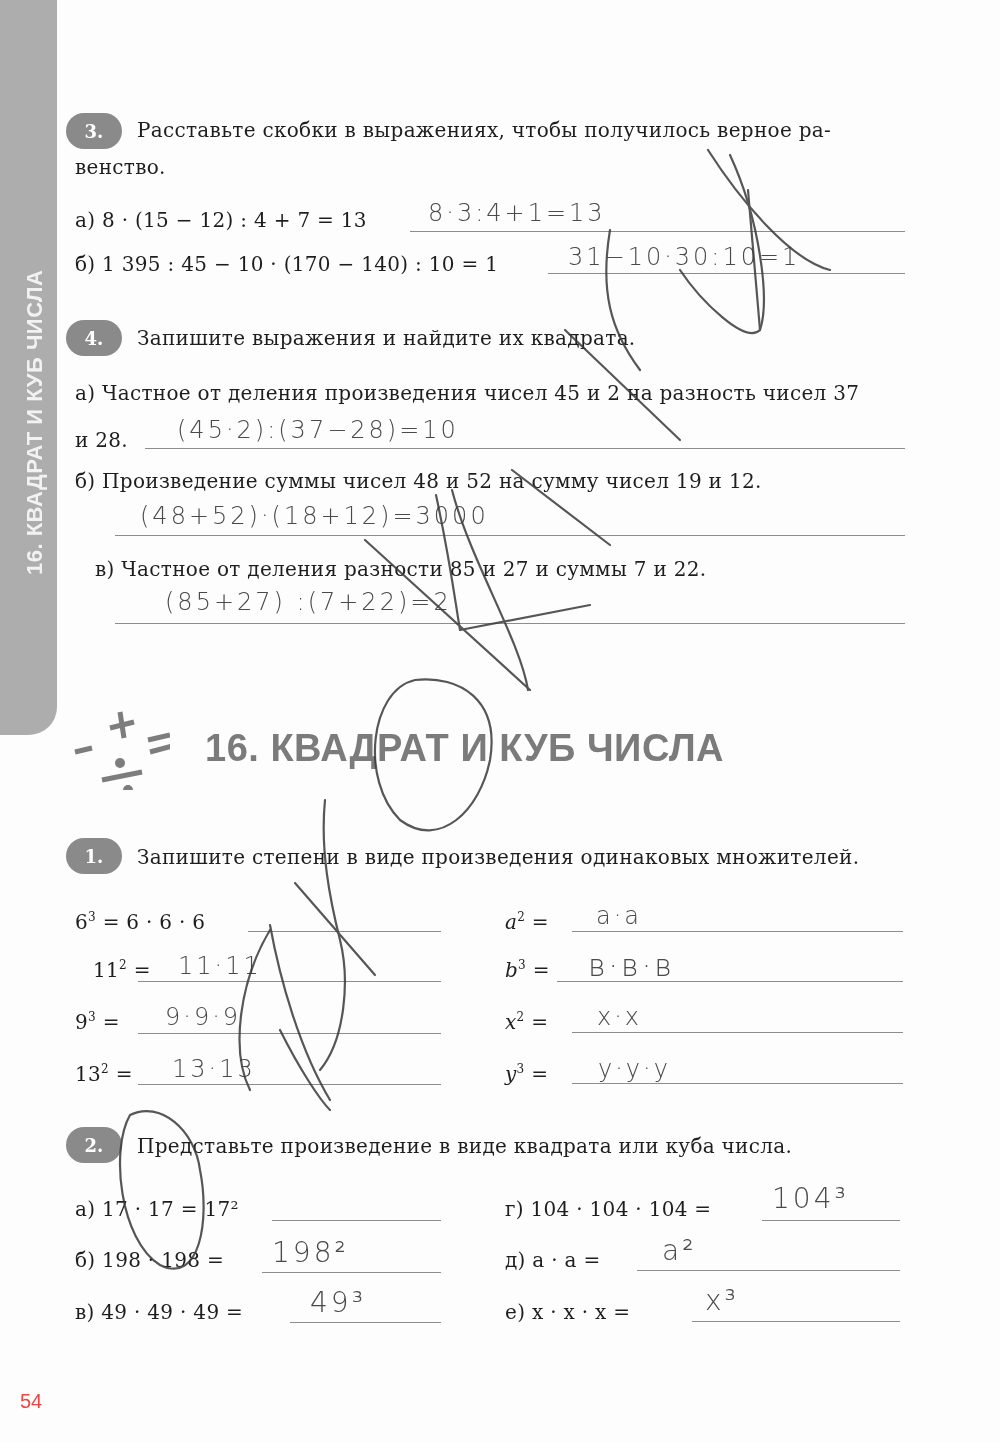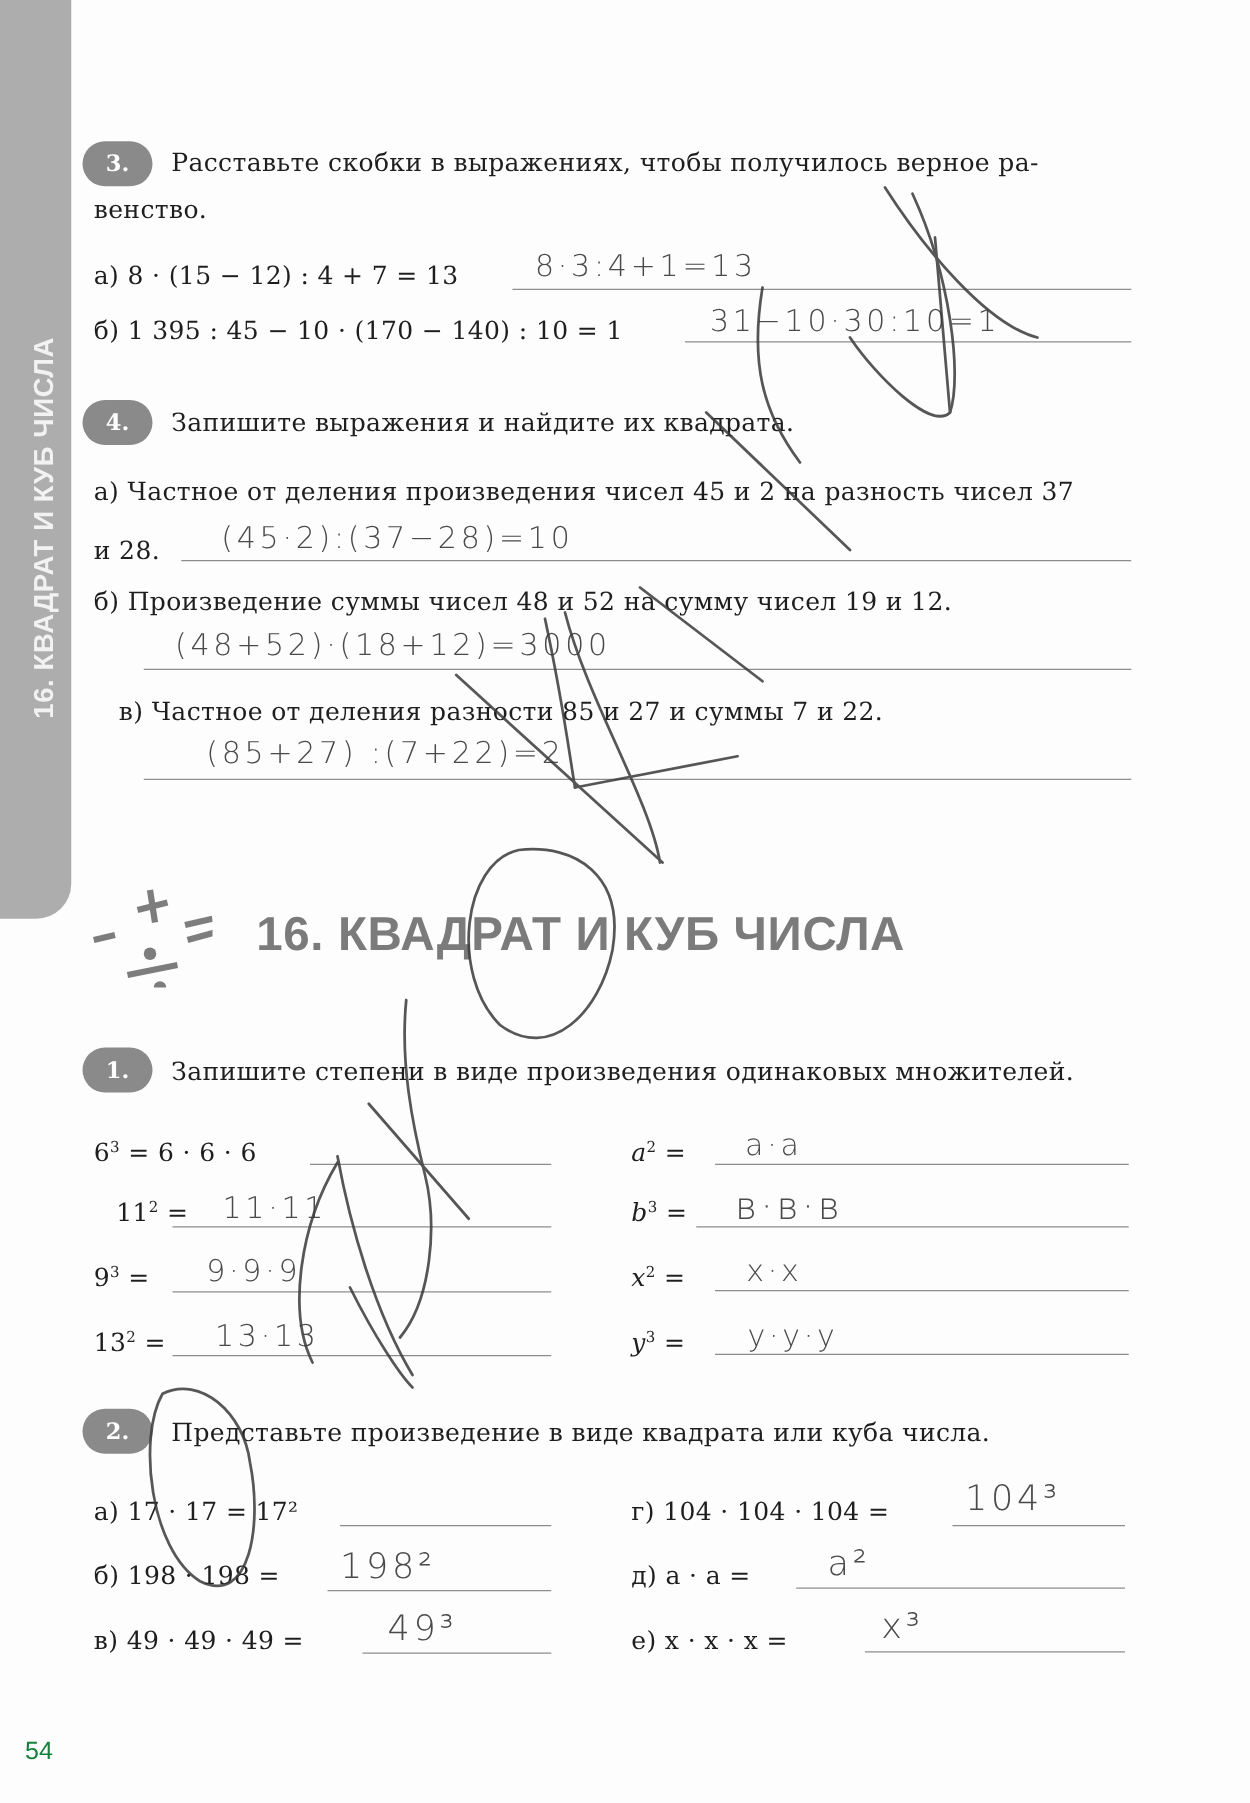--- a/index.html
+++ b/index.html
@@ -35,21 +35,21 @@
   }
   .line { position: absolute; height: 1px; background: #8d8d8d; }
   .section-title {
     position: absolute; left: 205px; top: 727px;
     font-family: "Liberation Sans", sans-serif; font-weight: bold;
     font-size: 38px; color: #7b7b7b; letter-spacing: 0.5px; white-space: nowrap;
   }
   .math-icon { position: absolute; left: 70px; top: 700px; width: 100px; height: 90px; }
   .page-number {
     position: absolute; left: 20px; top: 1390px;
-    font-family: "Liberation Sans", sans-serif; font-size: 20px; color: #15803d;
+    font-family: "Liberation Sans", sans-serif; font-size: 20px; color: #ef4444;
   }
   .scribble { position: absolute; left: 0; top: 0; width: 1000px; height: 1442px; pointer-events: none; }
   sup { font-size: 12px; }
   i { font-style: italic; }
 </style>
 </head>
 <body>
 
 <div class="side-tab">
   <div class="side-tab-label">16. КВАДРАТ И КУБ ЧИСЛА</div>

